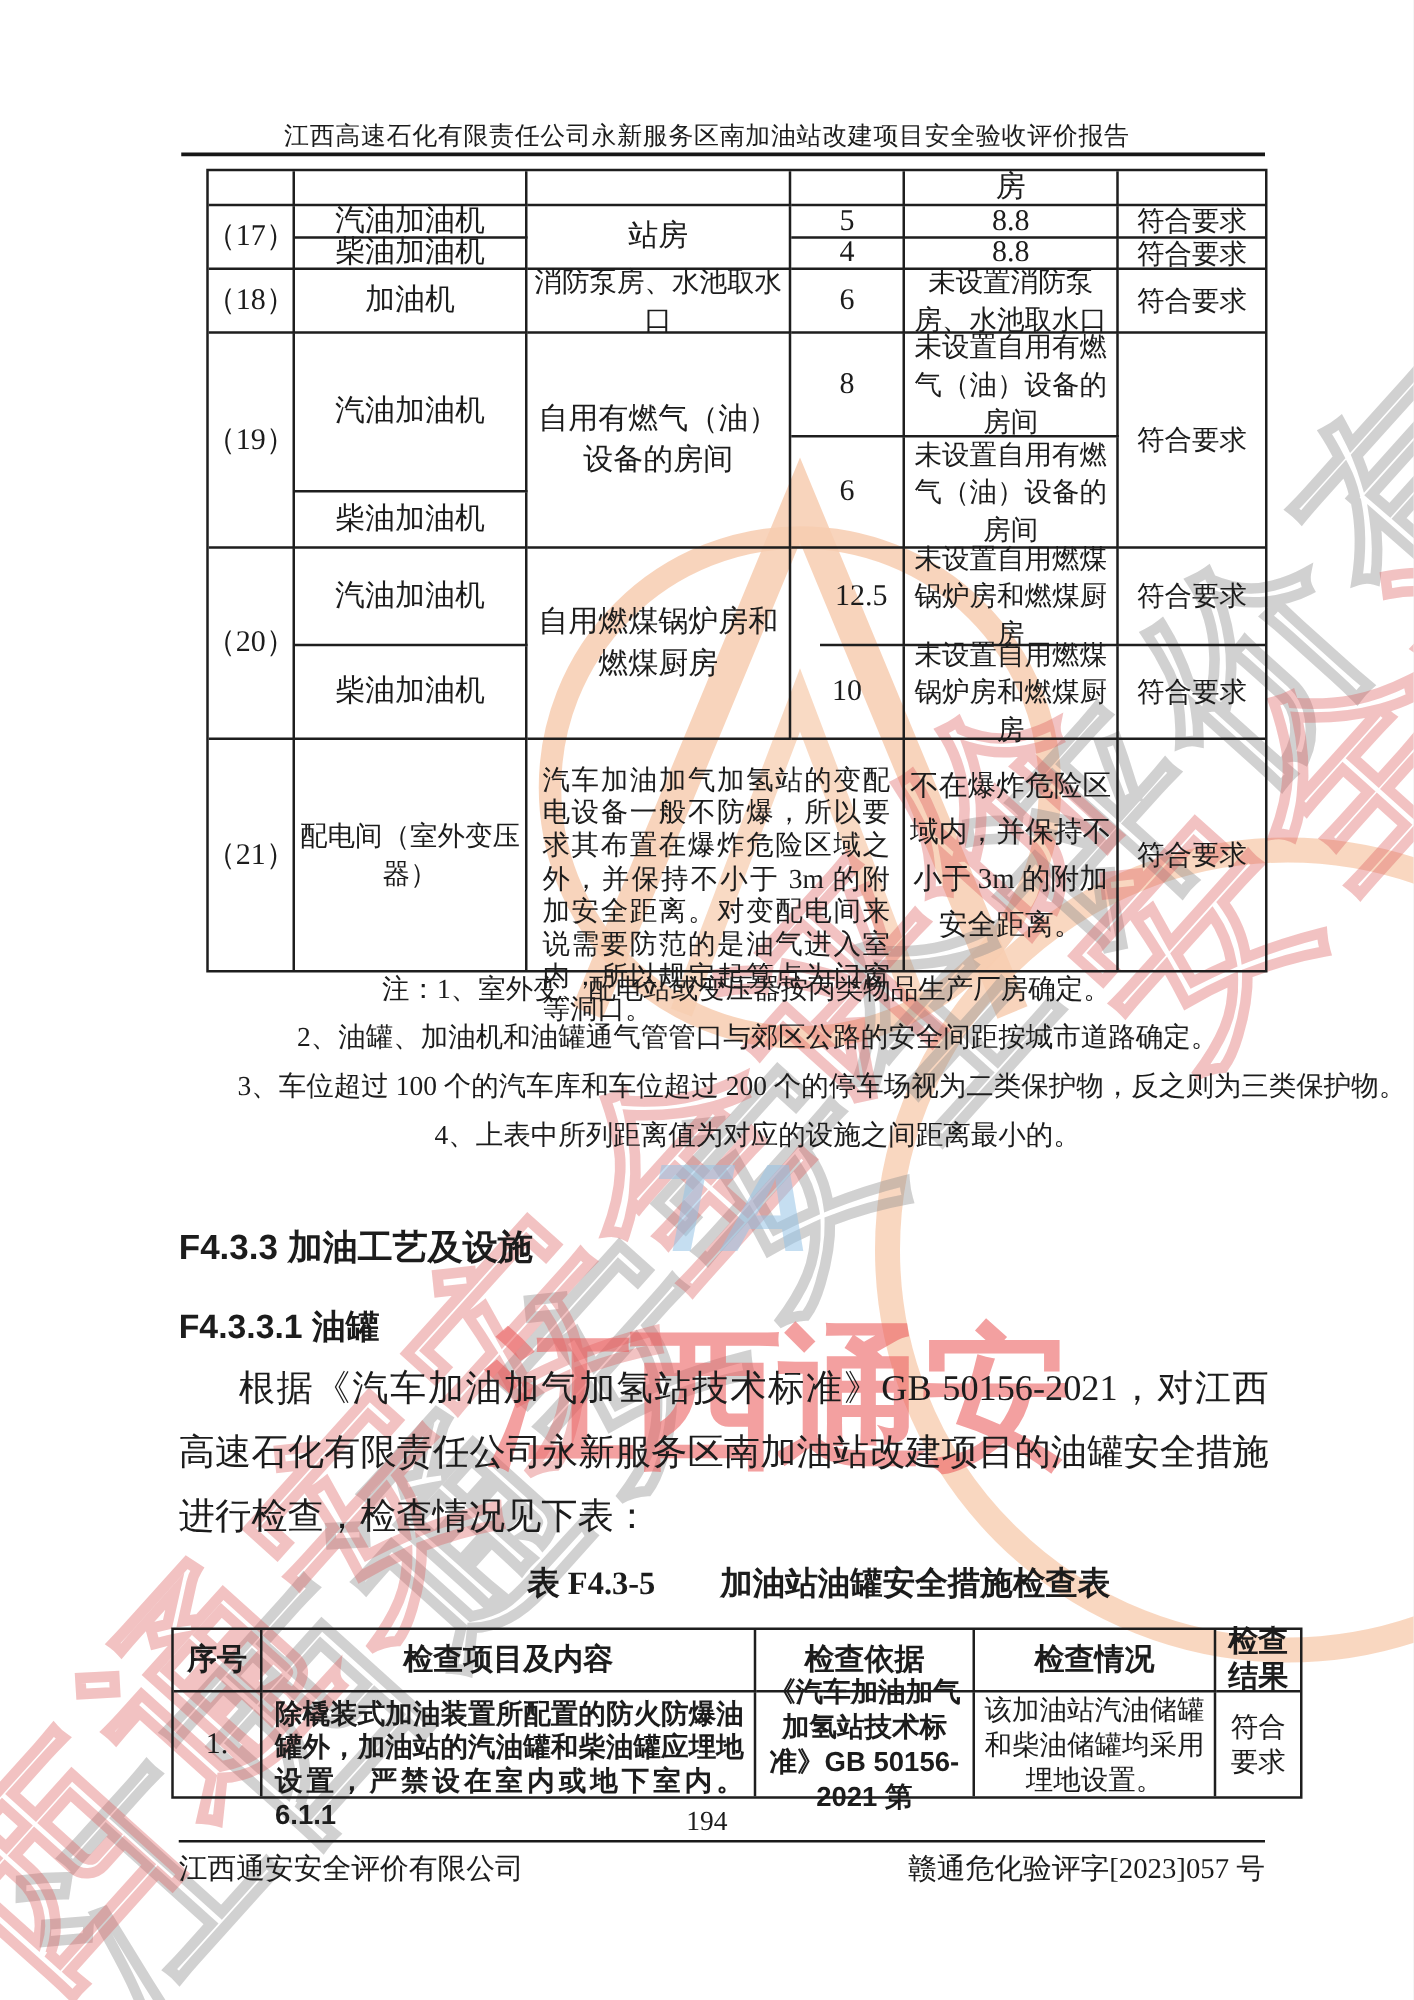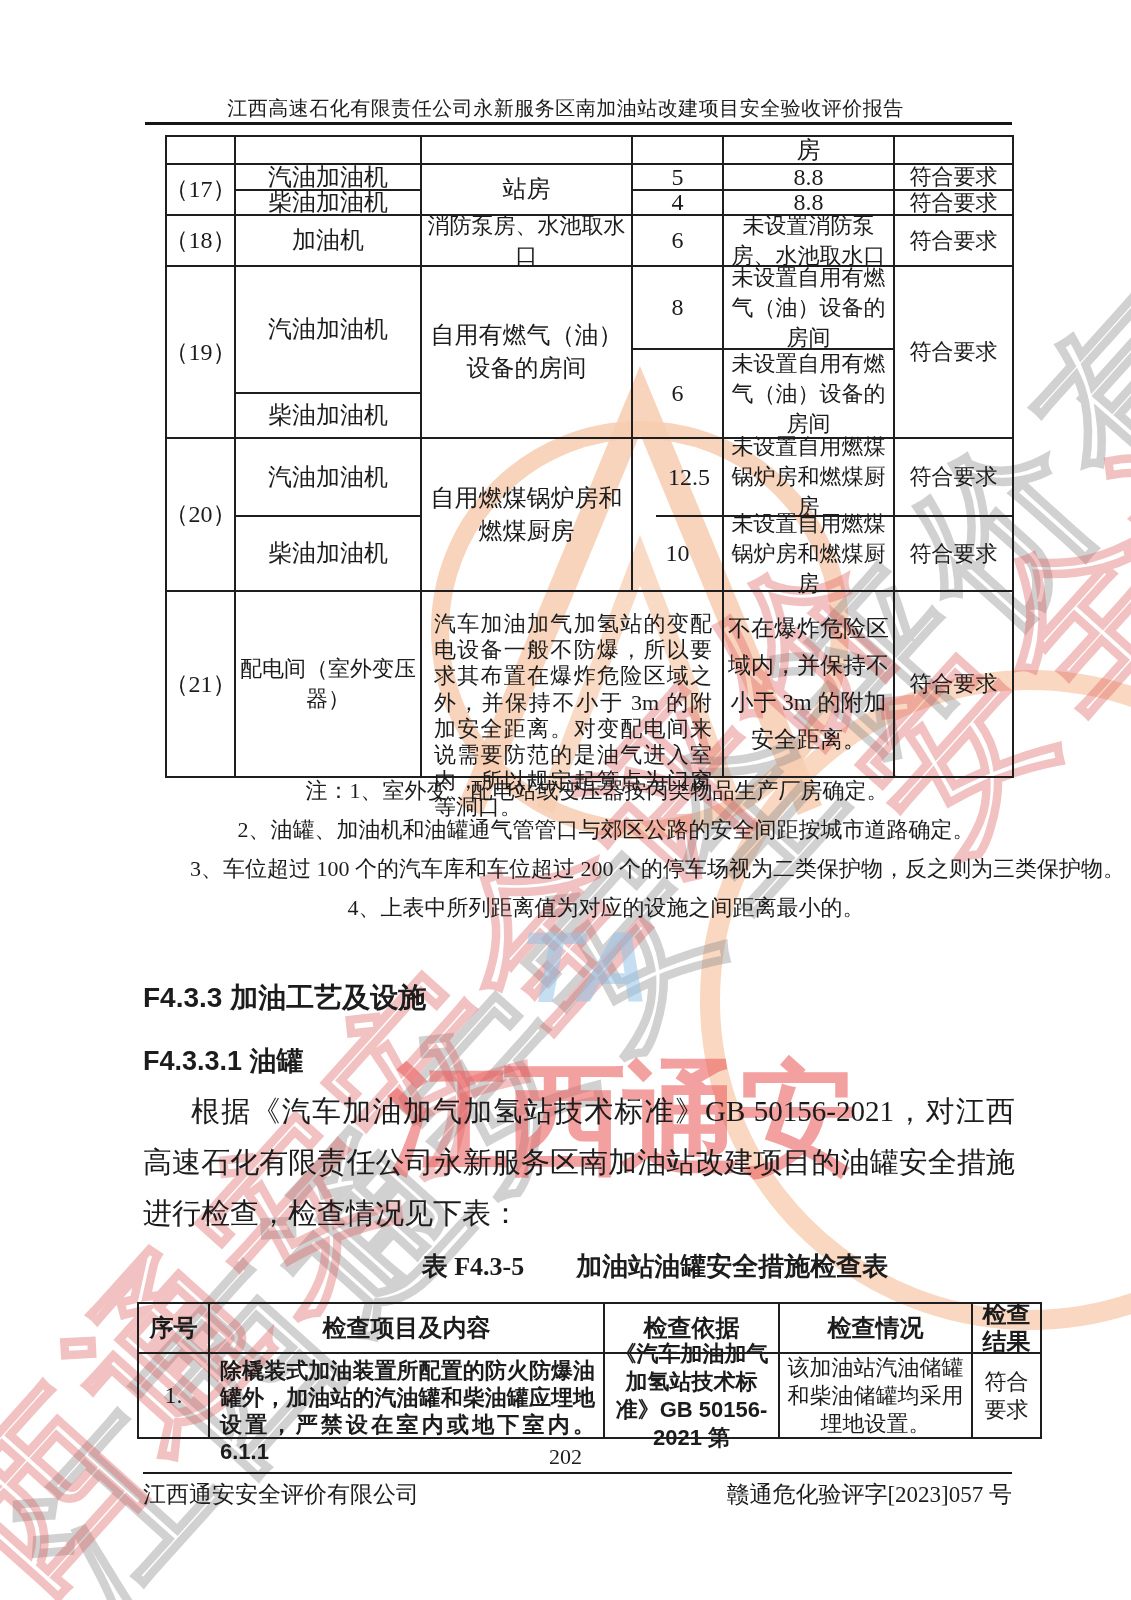--- a/index.html
+++ b/index.html
@@ -170,20 +170,20 @@
     <div class="cell hdr" style="grid-area:1/4/2/5;">检查情况</div>
     <div class="cell hdr no-r" style="grid-area:1/5/2/6;">检查结果</div>
 
     <div class="cell no-b" style="grid-area:2/1/3/2;">1.</div>
     <div class="cell no-b item" style="grid-area:2/2/3/3;">除橇装式加油装置所配置的防火防爆油罐外，加油站的汽油罐和柴油罐应埋地设置，严禁设在室内或地下室内。6.1.1</div>
     <div class="cell no-b basis" style="grid-area:2/3/3/4;">《汽车加油加气加氢站技术标准》GB 50156-2021 第</div>
     <div class="cell no-b situ" style="grid-area:2/4/3/5;">该加油站汽油储罐和柴油储罐均采用埋地设置。</div>
     <div class="cell no-b no-r situ" style="grid-area:2/5/3/6;">符合要求</div>
   </div>
 
-  <div id="pagenum" class="abs">202</div>
+  <div id="pagenum" class="abs">194</div>
   <div class="abs footer-rule"></div>
   <div class="abs footer-row">
     <span>江西通安安全评价有限公司</span>
     <span>赣通危化验评字[2023]057 号</span>
   </div>
 
 </div>
 
 </body></html>

